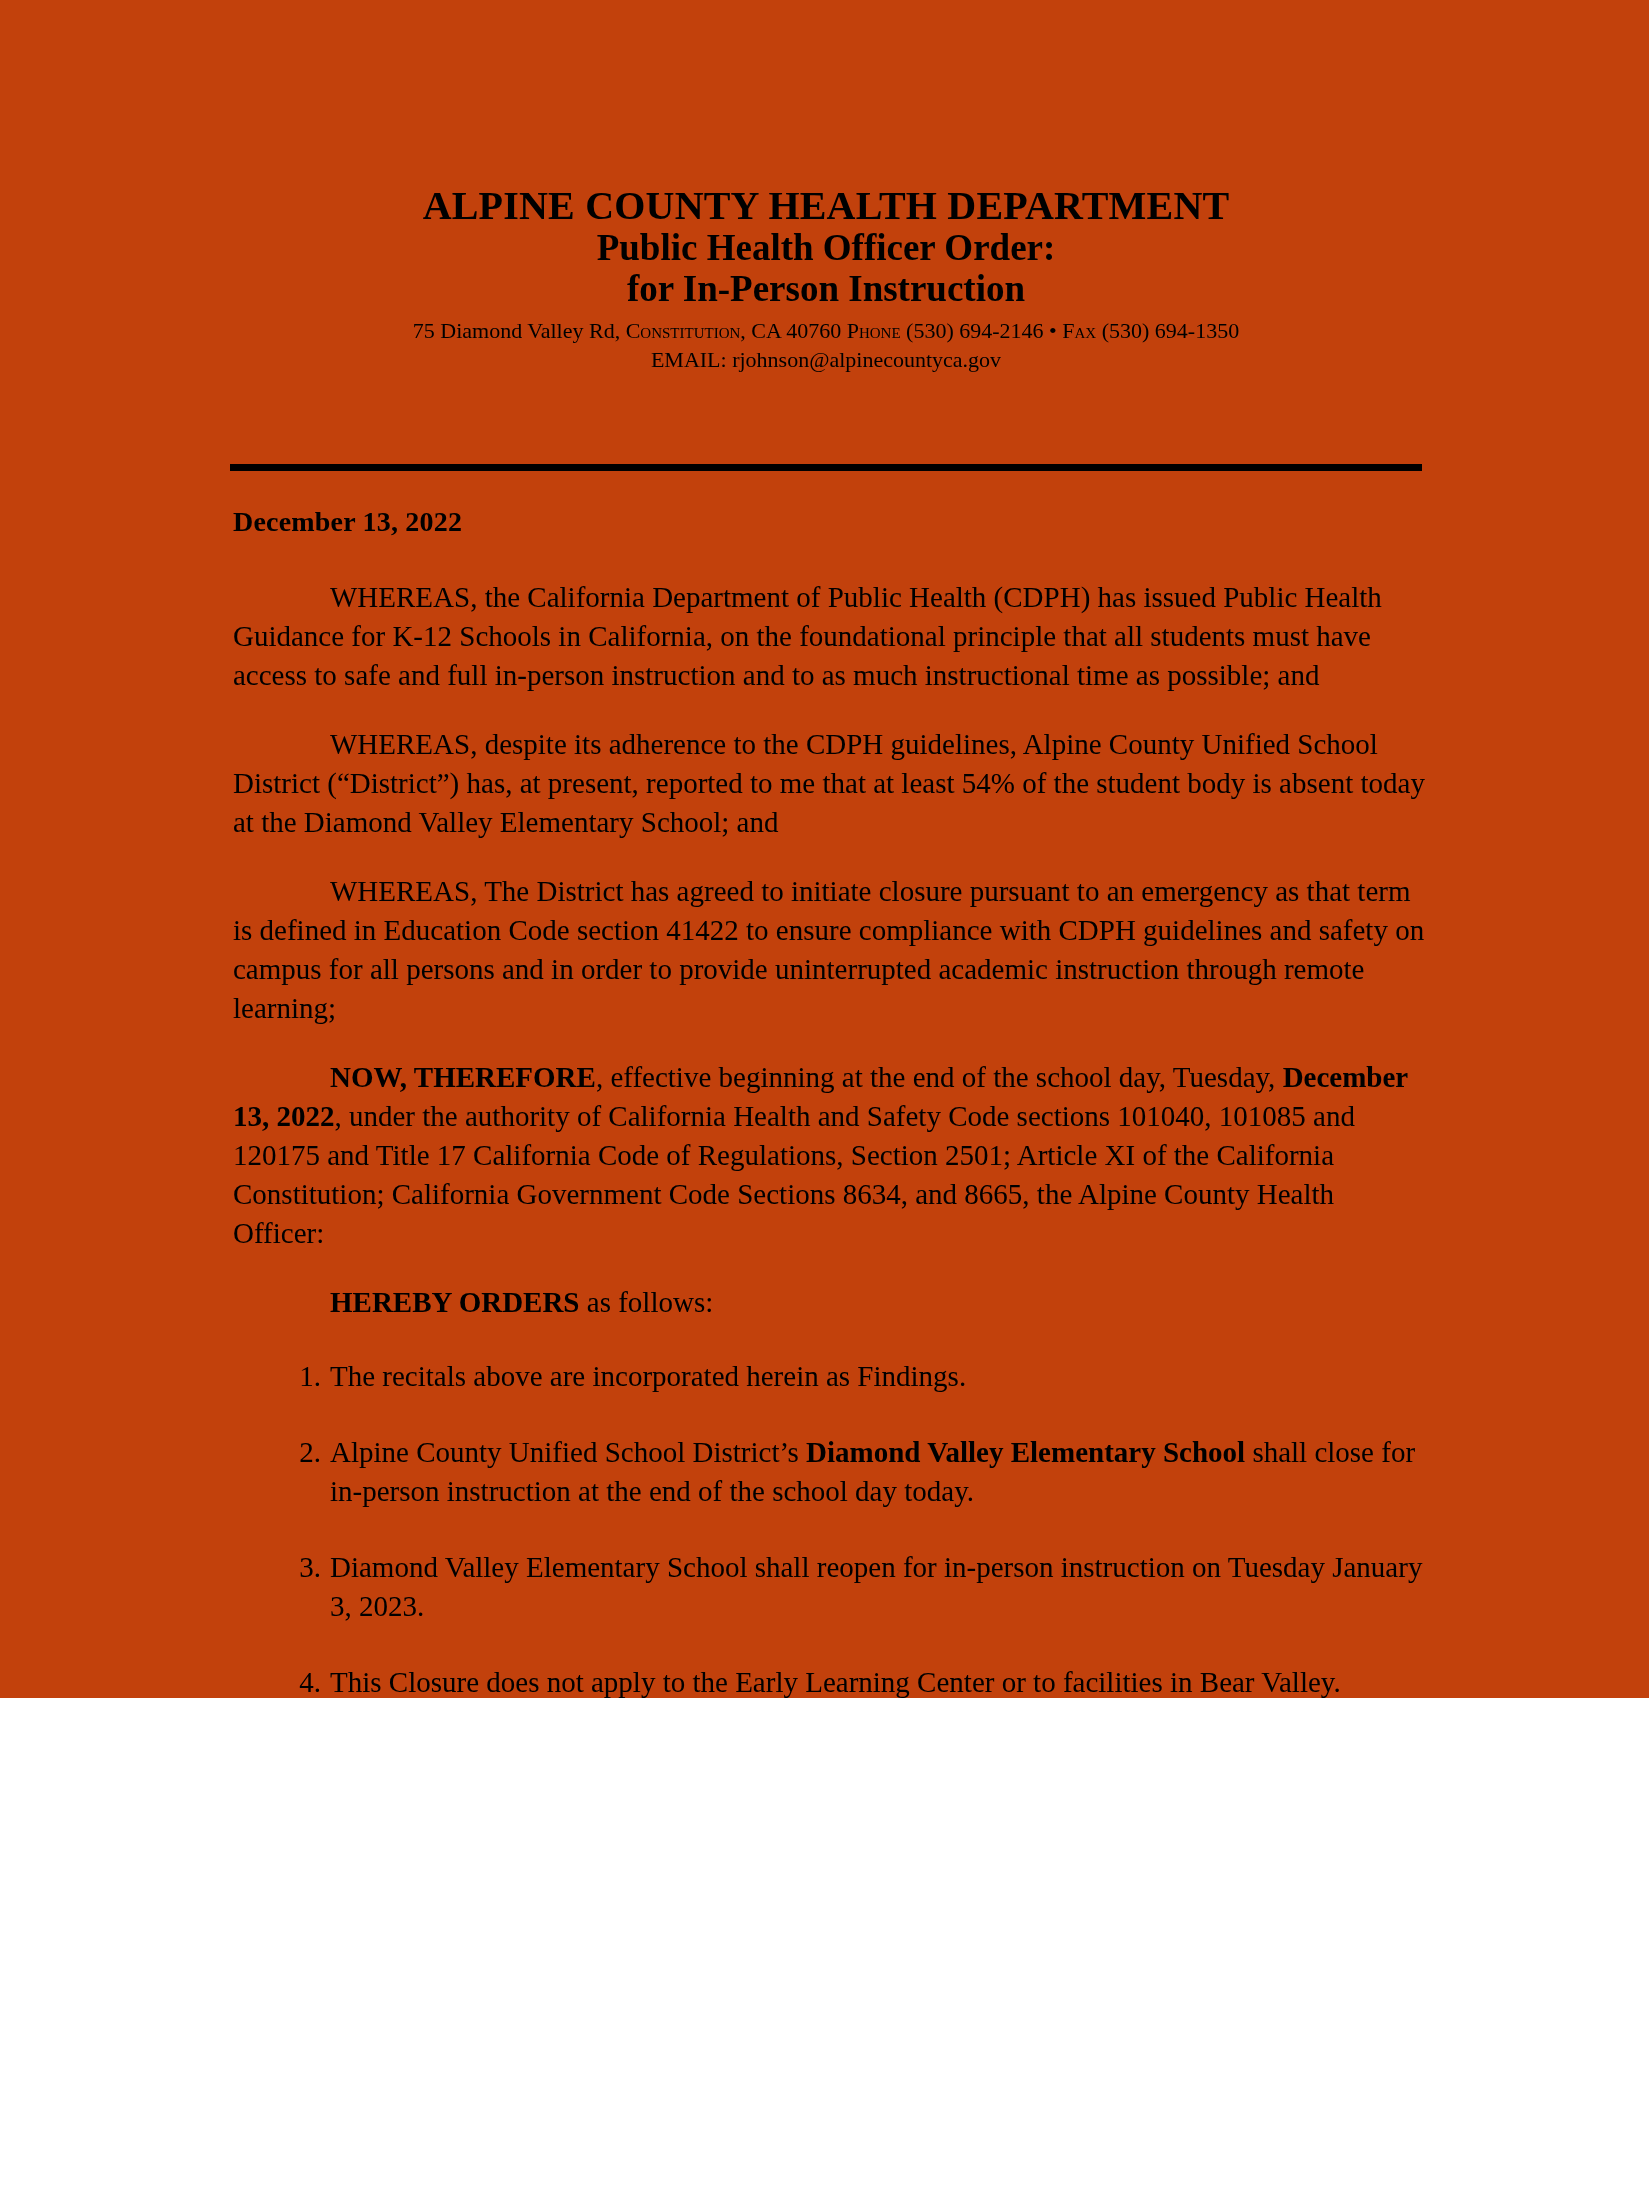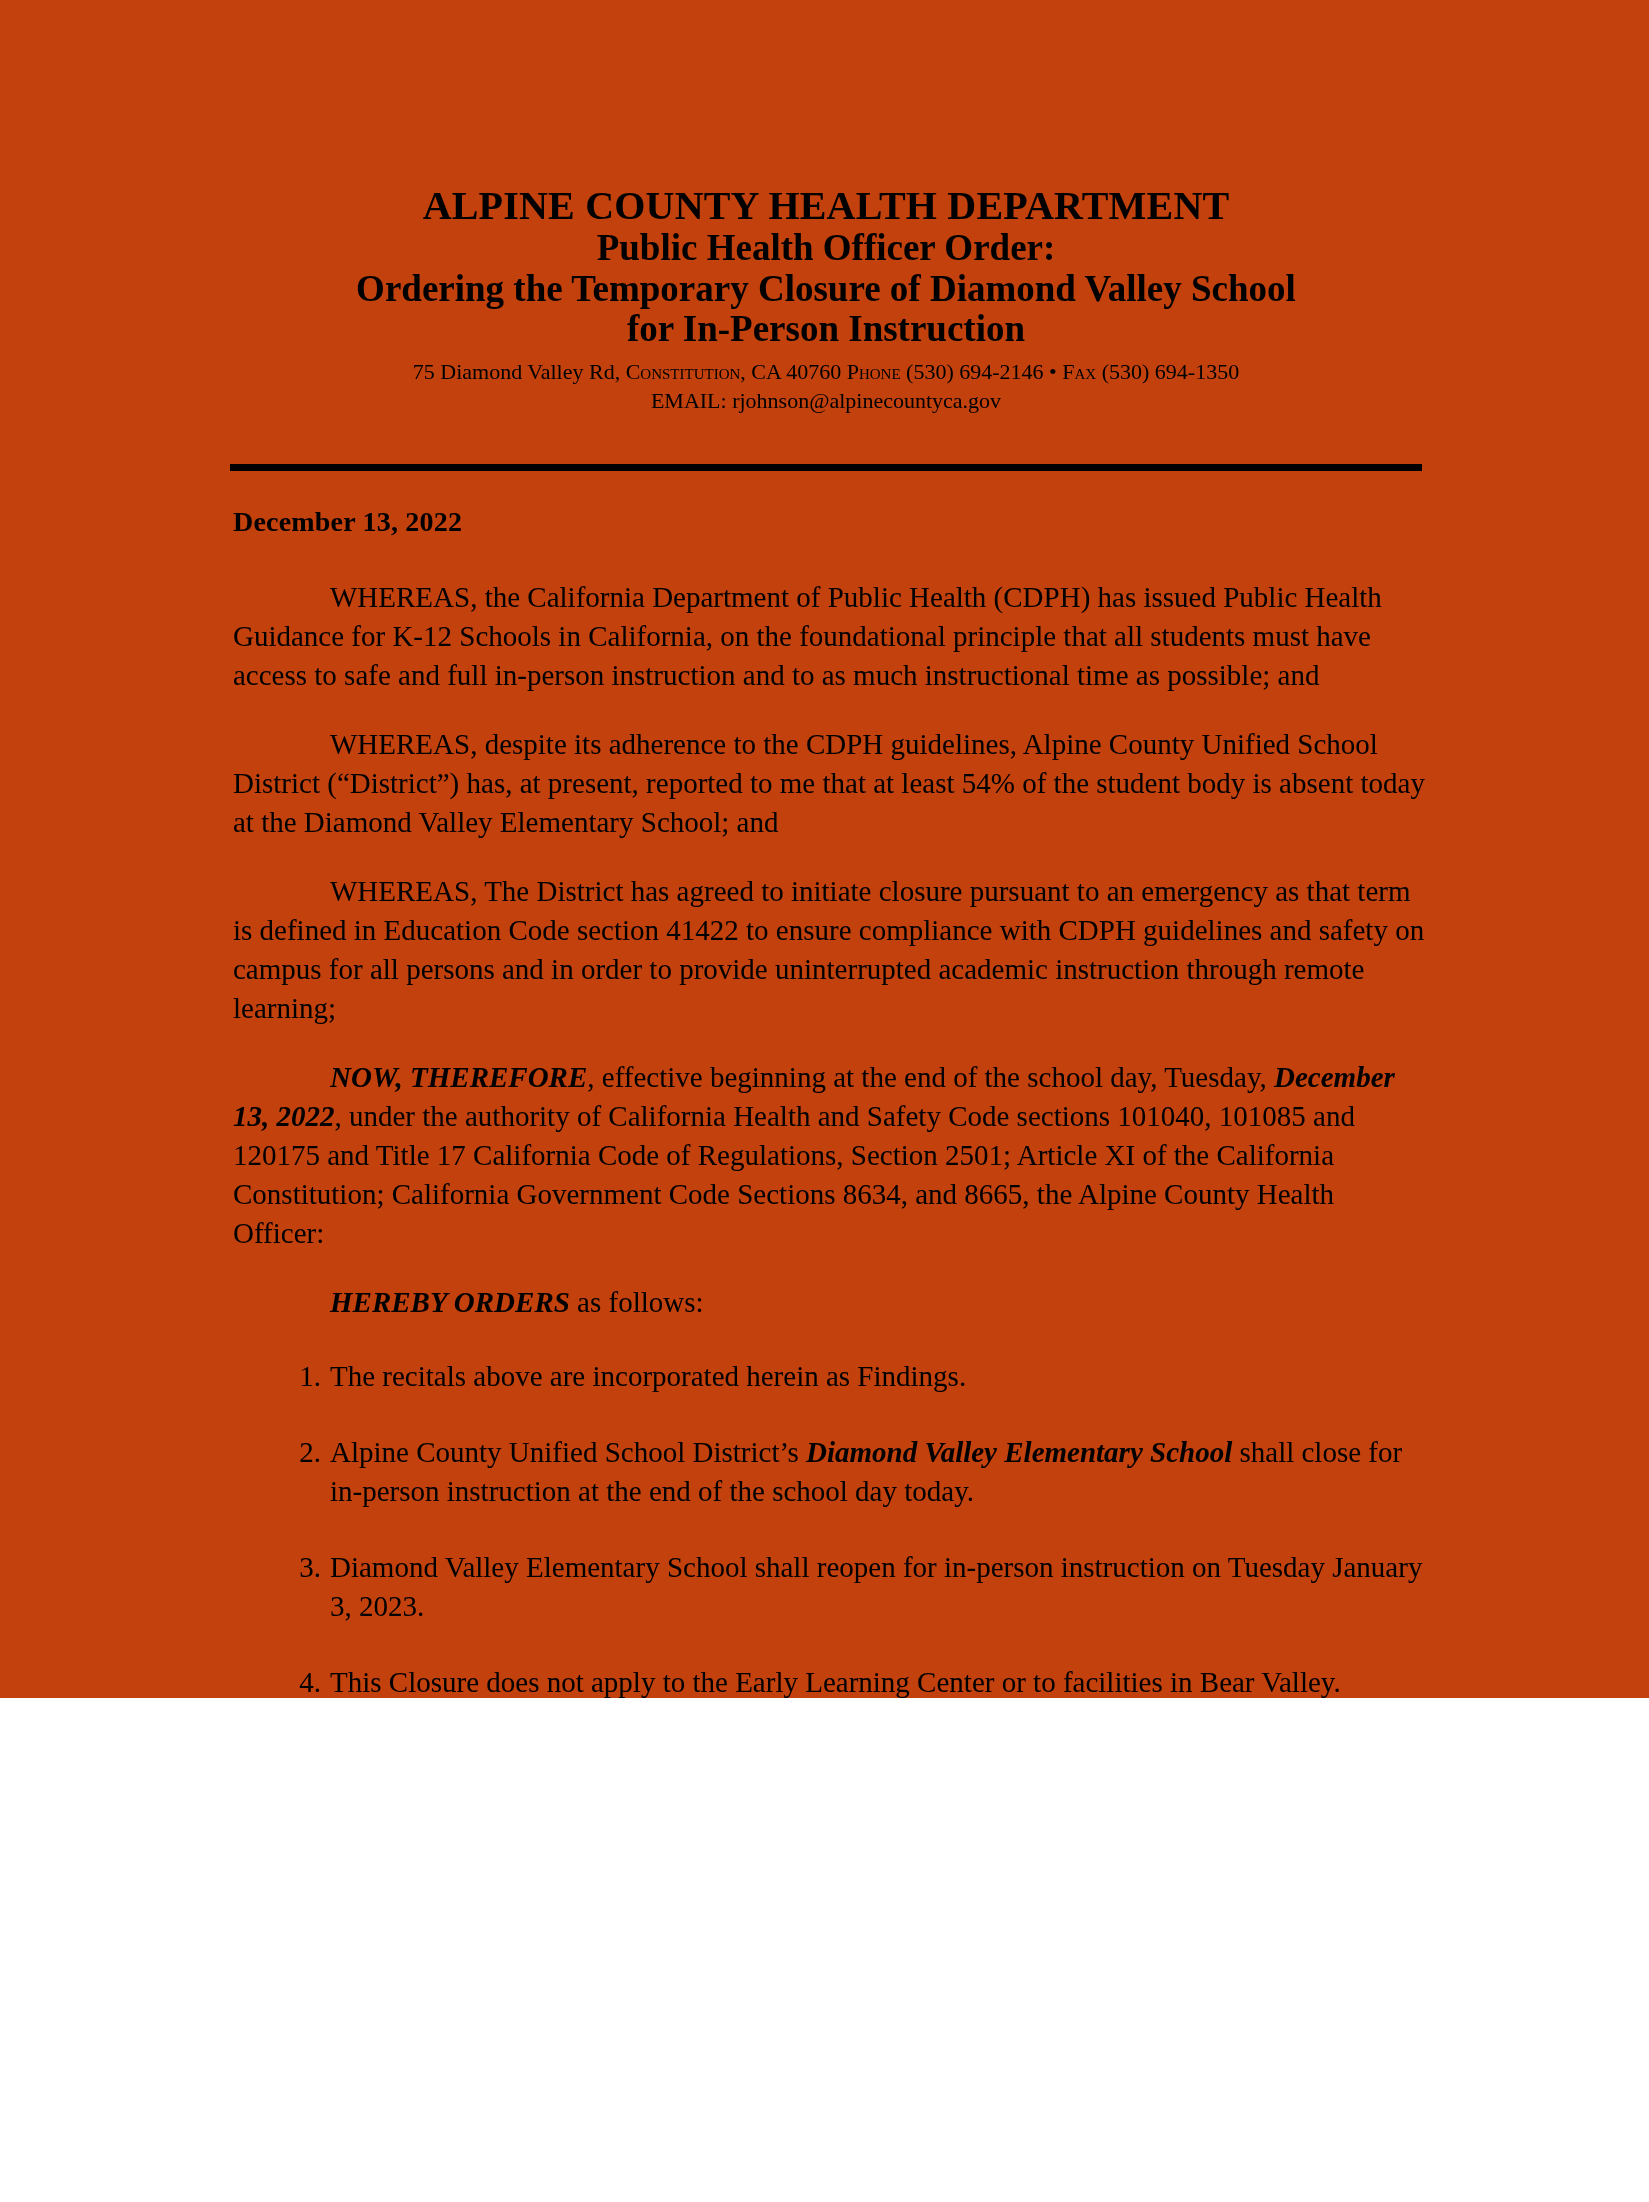--- a/index.html
+++ b/index.html
@@ -88,21 +88,21 @@
 
   p.para {
     margin: 4px 0 30px 0;
     font-size: 29px;
     line-height: 1.345;
     text-indent: 97px;
     text-align: left;
   }
   p.para:last-child { margin-bottom: 0; }
 
-  .b { font-weight: bold; font-style: italic; }
+  .b { font-weight: bold; }
 
   .orders-lead {
     margin: 0 0 35px 0;
     font-size: 29px;
     line-height: 1.345;
     text-indent: 97px;
   }
 
   ol.orders {
     margin: 0;
@@ -133,21 +133,20 @@
   }
 </style>
 </head>
 <body>
 
 <div class="page">
 
   <div class="letterhead">
     <div class="lh-line lh-line-1">ALPINE COUNTY HEALTH DEPARTMENT</div>
     <div class="lh-line lh-line-2">Public Health Officer Order:</div>
-    <div class="lh-line lh-line-3">Ordering the Temporary Closure of Diamond Valley School</div>
     <div class="lh-line lh-line-4">for In-Person Instruction</div>
 
     <div class="contact">
       <span>75 Diamond Valley Rd, </span><span class="sc">Constitution</span><span>, CA 40760 </span><span class="sc">Phone</span><span> (530) 694-2146 • </span><span class="sc">Fax</span><span> (530) 694-1350</span>
     </div>
 
     <div class="contact-email">
       <span>EMAIL: </span><span>rjohnson@alpinecountyca.gov</span>
     </div>
   </div>

